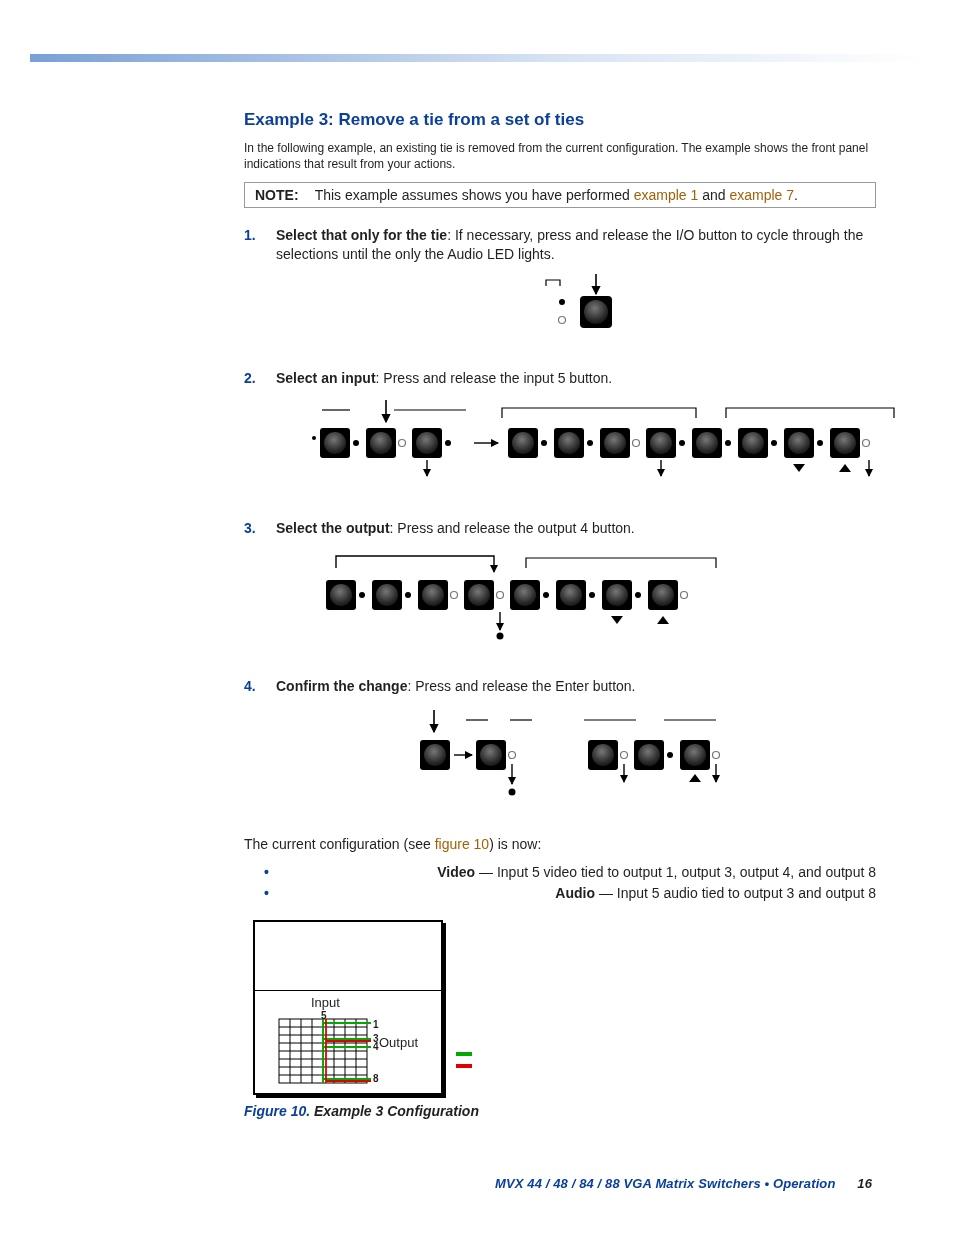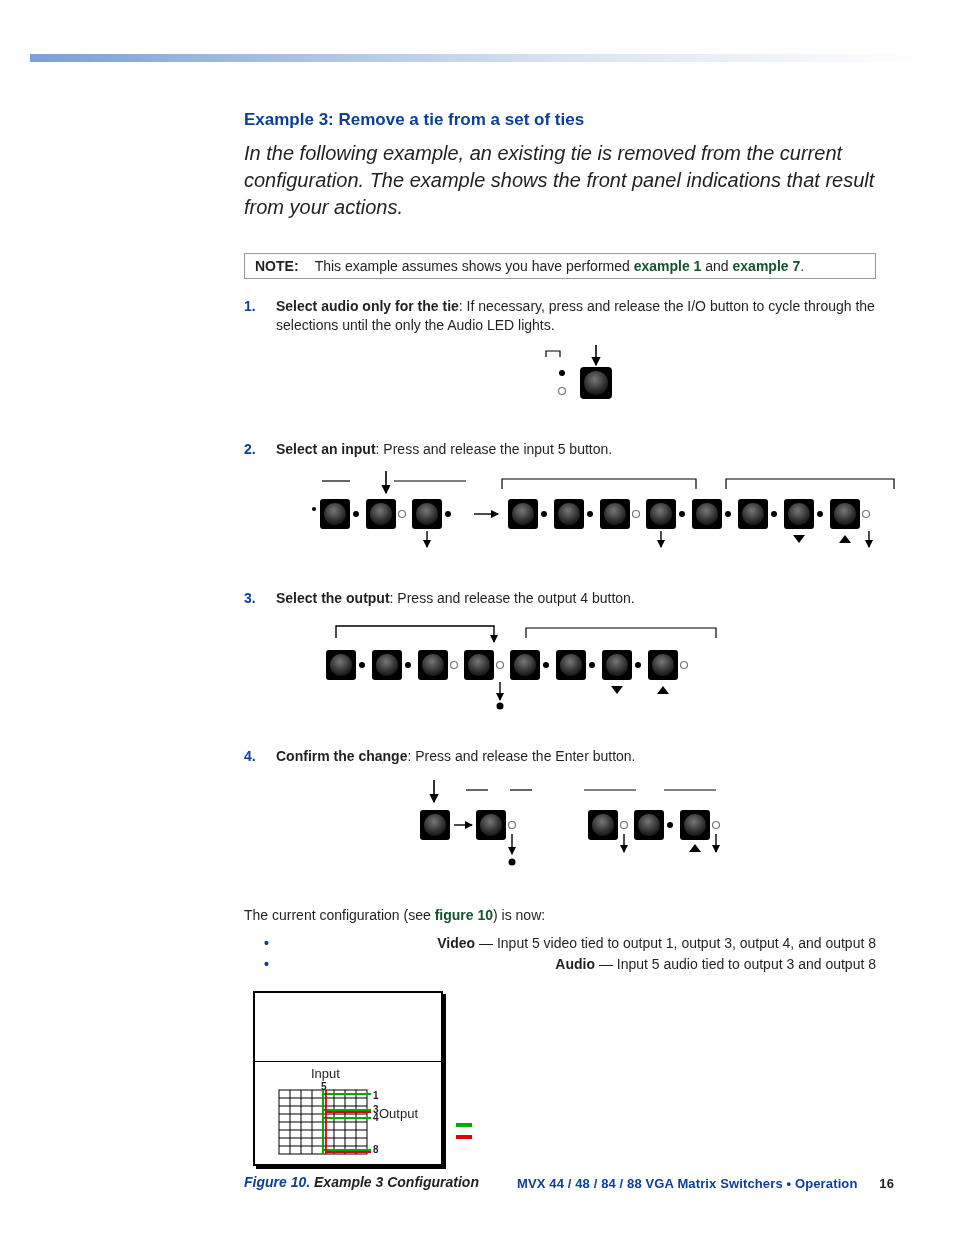--- a/index.html
+++ b/index.html
@@ -1,38 +1,38 @@
 <!DOCTYPE html>
 <html><head>
 <meta charset="utf-8">
 <style>
   * { box-sizing: border-box; margin: 0; padding: 0; }
   html, body { width: 954px; height: 1235px; background: #fff; font-family: "Segoe UI", "Helvetica Neue", Arial, sans-serif; color: #231f20; }
   .page { position: relative; width: 954px; height: 1235px; padding: 0; }
   .top-gradient { position:absolute; left:30px; top:54px; width:894px; height:8px; background: linear-gradient(to right, #7aa0d6 0%, #d9e4f3 60%, #ffffff 100%); }
   .content { position:absolute; left:244px; top:110px; width:632px; }
   .h1 { color:#0a3f9a; font-weight:700; font-size:17px; margin-bottom:10px; }
-  .para { font-size:20px; line-height:1.35; margin-bottom:32px;font-style:italic; }
+  .para { font-size:12px; line-height:1.35; margin-bottom:10px; }
   .note-box { border:1px solid #999; padding:4px 10px; margin-bottom:18px; font-size:14px; }
   .note-label { font-weight:700; display:inline-block; min-width:56px; }
-  .link { color:#14532d; font-weight:700; }
+  .link { color:#a16207; font-weight:400; }
   ol.steps { list-style:none; padding:0; margin:0; }
   ol.steps > li { position:relative; padding-left:32px; margin-bottom:10px; font-size:14px; line-height:1.35; }
   ol.steps > li .num { position:absolute; left:0; top:0; color:#0a3f9a; font-weight:700; }
   .step-title { font-weight:700; }
   .illus { margin: 10px auto 26px auto; text-align:center; }
   .illus svg { display:inline-block; }
   .config-para { font-size:14px; margin-bottom:10px; }
   ul.bullets { list-style:none; padding-left:20px; margin-bottom:16px; }
   ul.bullets li { position:relative; padding-left:16px; font-size:14px; line-height:1.5;text-align:right; }
   ul.bullets li::before { content:"•"; position:absolute; left:0; color:#0a3f9a; font-weight:bold; }
   .b { font-weight:700; }
   .fig-caption { font-size:14px; margin-top:8px;font-style:italic; }
   .fig-label { color:#0a3f9a; font-weight:700; }
-  .footer { position:absolute; right:60px; bottom:44px; font-size:13px; font-weight:700; color:#0a3f9a; letter-spacing:0.01em; }
+  .footer { position:absolute; right:82px; bottom:44px; font-size:13px; font-weight:700; color:#0a3f9a; letter-spacing:0.01em;font-style:italic; }
   .footer .pg { color:#231f20; margin-left:18px; font-weight:700; }
   .grid-box { position:relative; border:2px solid #000; width:190px; height:175px; margin-top:6px; box-shadow: 3px 3px 0 0 #000; margin-left: 9px; }
   .grid-bot { position:absolute; left:0; top:68px; width:186px; height:105px; border-top:1.5px solid #000; }
   .grid-label { position:absolute; font-size:13px; }
 </style>
 </head>
 <body>
 <div class="page">
 
 <div class="top-gradient"></div>
@@ -44,21 +44,21 @@
   <div class="para">In the following example, an existing tie is removed from the current configuration. The example shows the front panel indications that result from your actions.</div>
 
   <div class="note-box">
     <span class="note-label">NOTE:</span>
     <span>This example assumes shows you have performed </span><span class="link">example 1</span><span> and </span><span class="link">example 7</span><span>.</span>
   </div>
 
   <ol class="steps">
     <li>
       <span class="num">1.</span>
-      <span class="step-title">Select audio only for the tie</span><span>: If necessary, press and release the I/O button to cycle through the selections until the only the Audio LED lights.</span>
+      <span class="step-title">Select that only for the tie</span><span>: If necessary, press and release the I/O button to cycle through the selections until the only the Audio LED lights.</span>
       <div class="illus">
         <svg width="100" height="64" viewBox="0 0 100 64">
           <defs>
             <radialGradient id="btnGrad" cx="45%" cy="35%" r="70%">
               <stop offset="0%" stop-color="#777"></stop>
               <stop offset="70%" stop-color="#2b2b2b"></stop>
               <stop offset="100%" stop-color="#111"></stop>
             </radialGradient>
             <marker id="arrow" viewBox="0 0 8 8" refX="7" refY="4" markerWidth="6" markerHeight="6" orient="auto-start-reverse">
               <path d="M0,0 L8,4 L0,8 z" fill="#000"></path>

